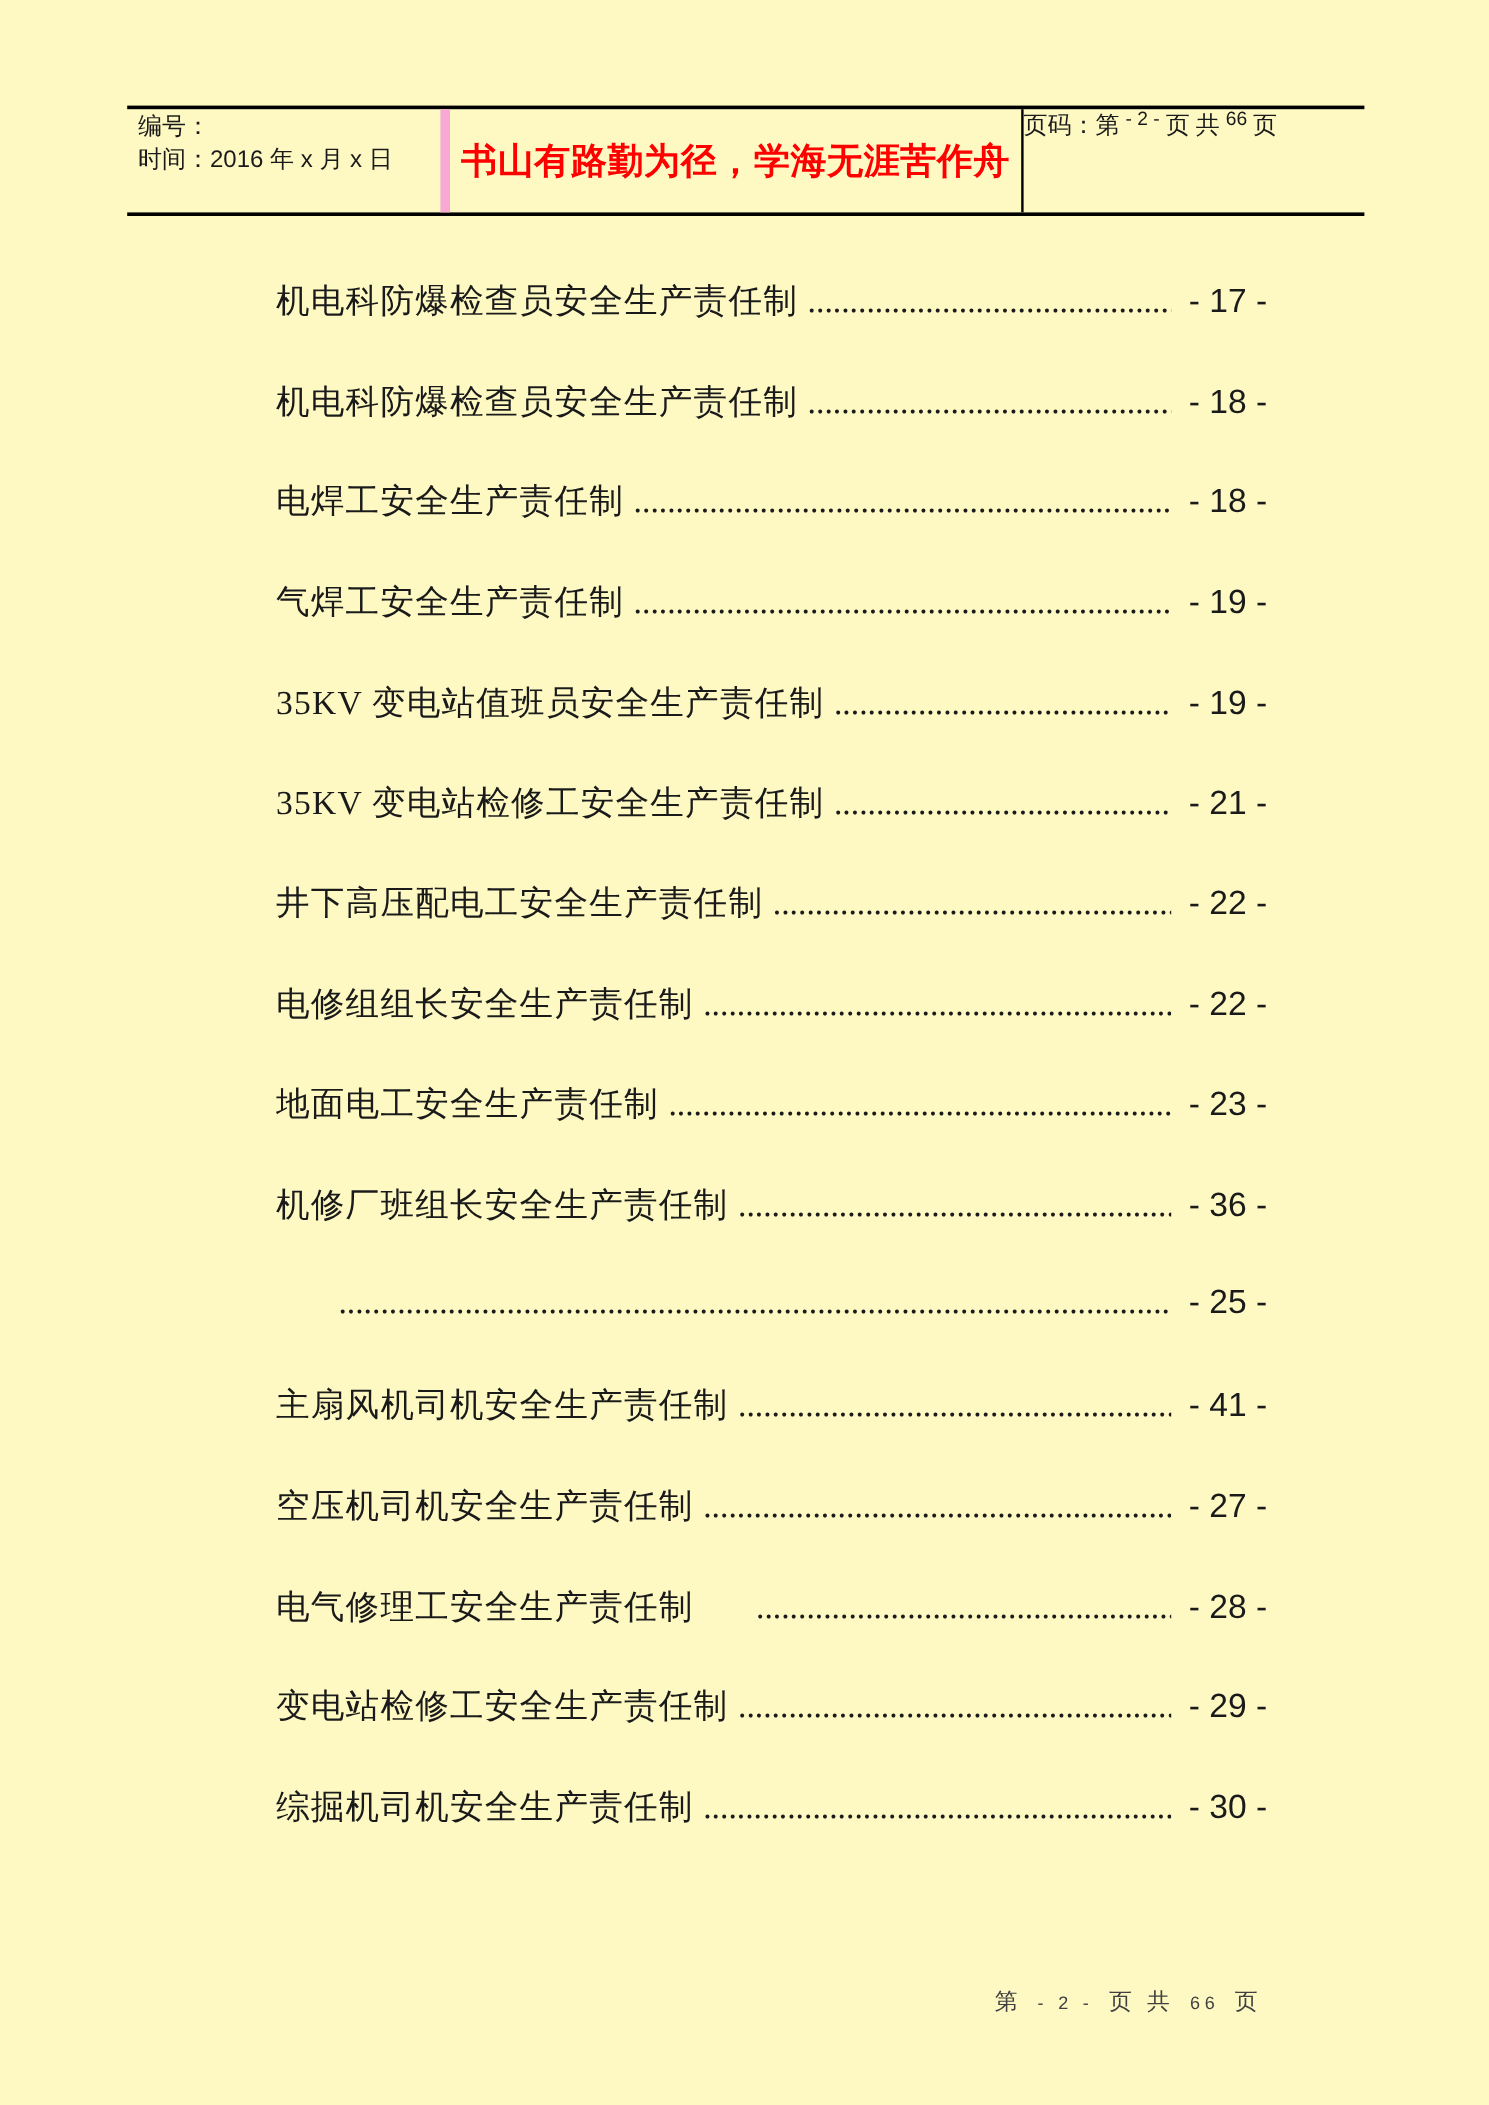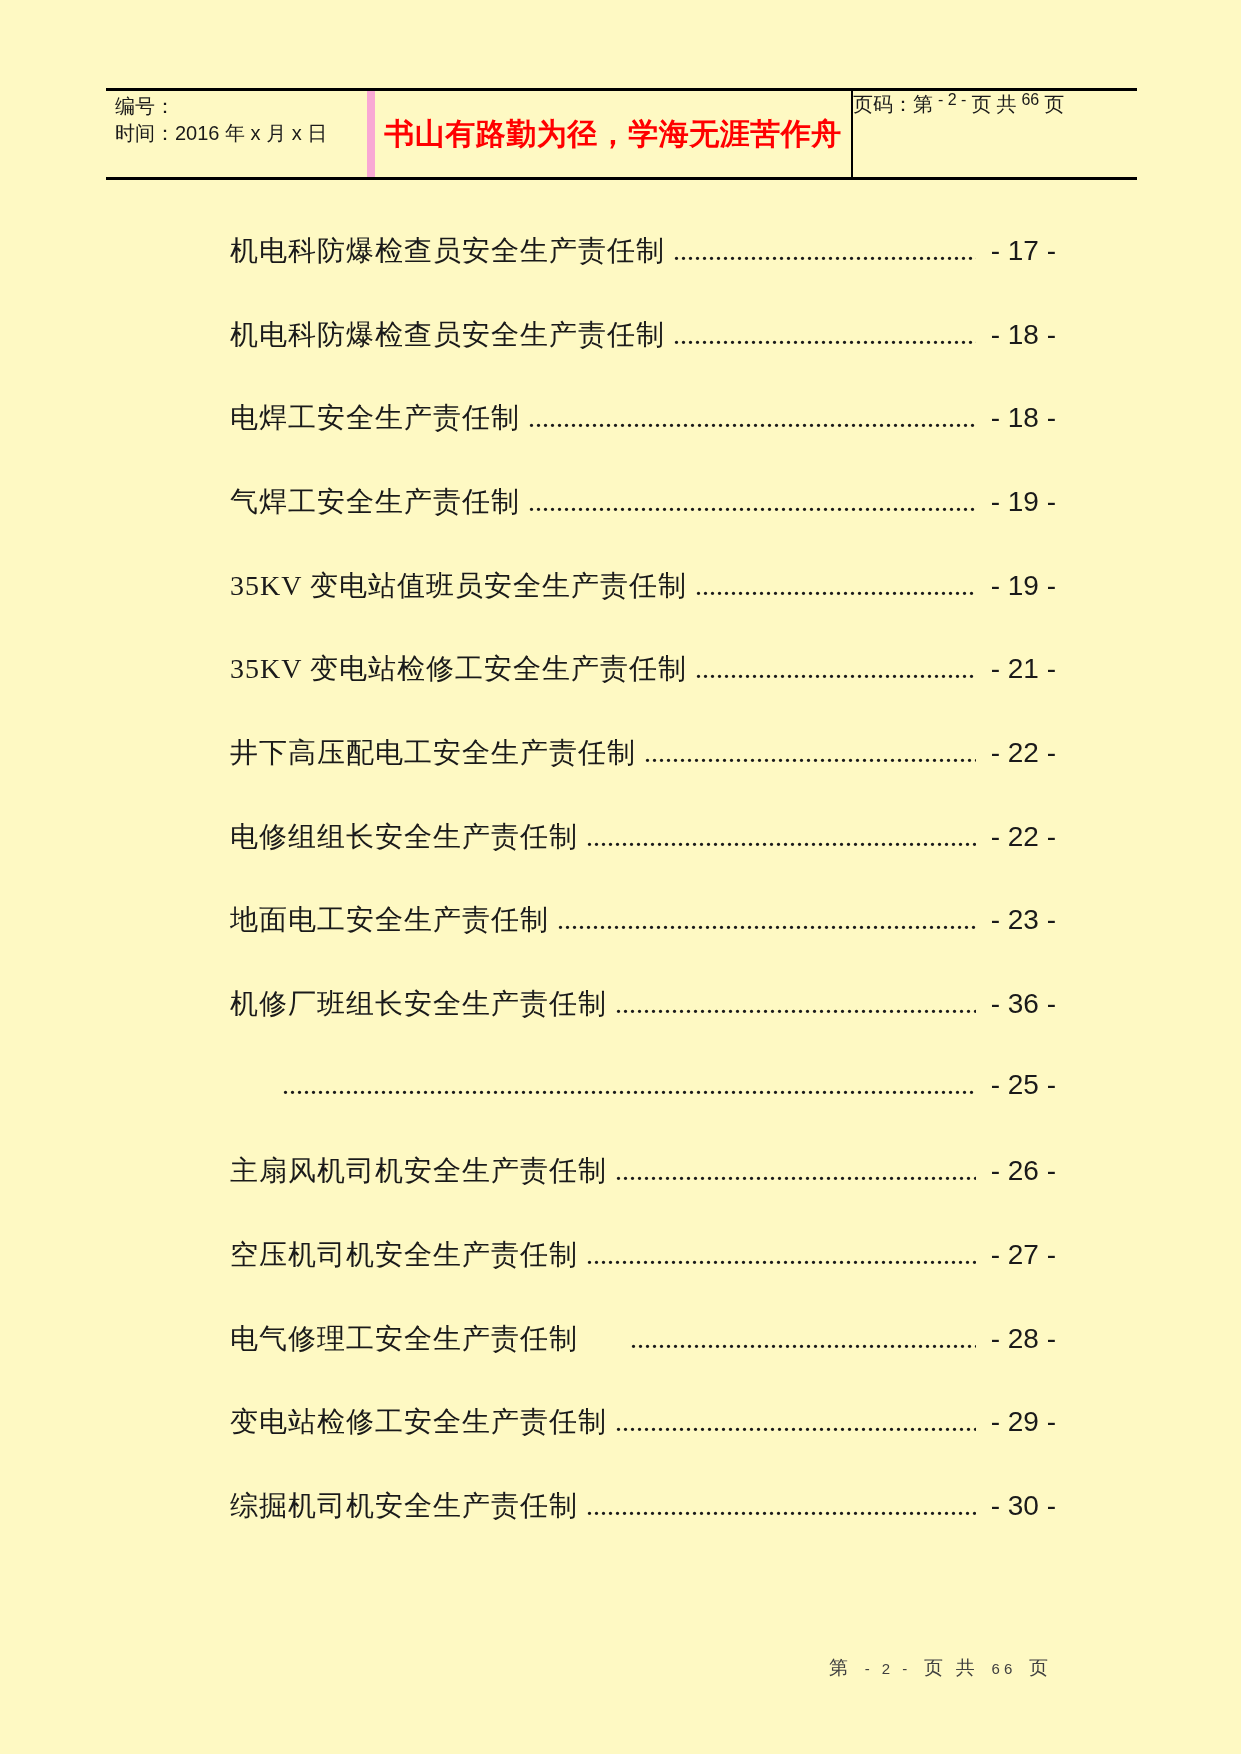--- a/index.html
+++ b/index.html
@@ -132,21 +132,21 @@
       <span class="toc-page">- 36 -</span>
     </div>
       <div class="toc-row">
         <span class="toc-tab"></span>
       <span class="toc-dots">................................................................................................................................................................</span>
       <span class="toc-page">- 25 -</span>
     </div>
       <div class="toc-row">
       <span class="toc-title">主扇风机司机安全生产责任制</span>
       <span class="toc-dots">................................................................................................................................................................</span>
-      <span class="toc-page">- 26 -</span>
+      <span class="toc-page">- 41 -</span>
     </div>
       <div class="toc-row">
       <span class="toc-title">空压机司机安全生产责任制</span>
       <span class="toc-dots">................................................................................................................................................................</span>
       <span class="toc-page">- 27 -</span>
     </div>
       <div class="toc-row">
       <span class="toc-title">电气修理工安全生产责任制</span>
         <span class="toc-tab"></span>
       <span class="toc-dots">................................................................................................................................................................</span>

